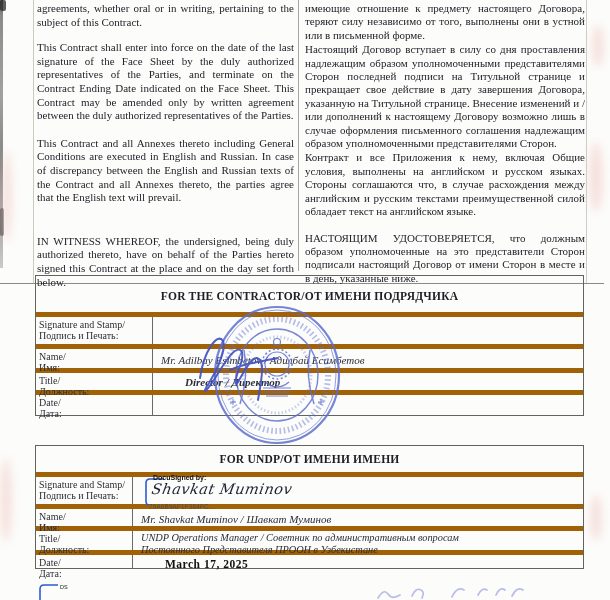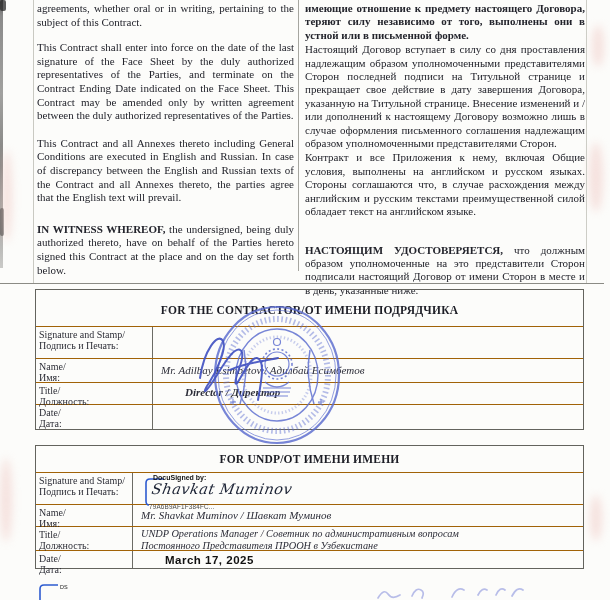--- a/index.html
+++ b/index.html
@@ -22,48 +22,48 @@
   .rule-left  { left:33px;  height:283px; border-left:1px solid #c9c9c2; }
   .rule-mid   { left:298px; height:271px; border-left:1px solid #a6a6a0; }
   .rule-right { left:586px; height:283px; border-left:1px solid #cdcdc6; }
   .rule-bottom { position:absolute; left:0; top:283px; width:604px; border-top:1.5px solid #8b8b85; }
 
   .col { position:absolute; top:2px; font-size:11px; line-height:13.6px; text-align:justify; }
   .col p { margin:0 0 12px 0; }
   .col-left  { left:37px;  width:257px; }
   .col-right { left:305px; width:280px; line-height:13.4px; }
   .col-right p { margin:0 0 1px 0; }
-  .col-right p.gap { margin-top:25px; }
-  .b { font-weight:bold; }
+  .col-right p.gap { margin-top:13px; }
+  .b { font-weight:normal; }
 
   
   .sig-table { position:absolute; left:35px; width:549px; border:1px solid #63635d; background:transparent; }
-  .t1 { top:289px; }
+  .t1 { top:275px; }
   .t2 { top:445px; }
   .t-header { font-weight:bold; text-align:center; font-size:11.5px; letter-spacing:.2px; color:#1d1e26; }
   .t1 .t-header { height:36px; padding-top:14px; }
   .t2 .t-header { height:26px; padding-top:7px; }
-  .t-row { display:flex; border-top:1px solid #a16207; }
+  .t-row { display:flex; border-top:5px solid #a16207; }
   .t-label { border-right:1px solid #6b6b65; padding:2px 3px 0 3px; font-size:10px; line-height:11px; color:#2d2e37; }
   .t1 .t-label { width:117px; }
   .t2 .t-label { width:97px; }
   .t-value { flex:1; position:relative; }
   .r-sig   { height:32px; }
   .r-name  { height:24px; }
   .r-title { height:22px; }
   .r-date  { height:25px; }
   .r2-sig  { height:32px; }
   .r2-name { height:22px; }
   .r2-title{ height:24px; }
   .r2-date { height:18px; }
   .val-italic { font-style:italic; font-size:11px; color:#2c2d38; padding:5px 0 0 8px; }
   .t1 .r-title .val-italic { font-weight:bold; padding-top:3px;margin-left:24px; }
   .t2 .r2-name .val-italic { padding-top:4px; }
   .val-title2 { font-style:italic; font-size:10.3px; line-height:11.5px; color:#2c2d38; padding:1px 0 0 8px; }
-  .val-date2 { font-family:Liberation Sans, sans-serif; font-size:11.5px; font-weight:bold; color:#111; padding:3px 0 0 32px; letter-spacing:.5px; }
+  .val-date2 { font-family:Liberation Serif, serif; font-size:11.5px; font-weight:bold; color:#111; padding:3px 0 0 32px; letter-spacing:.5px; }
 
   
   .stamp-svg { position:absolute; left:210px; top:302px; z-index:4; }
   .sign-svg  { position:absolute; left:192px; top:328px; z-index:5; }
   .ds-block { position:absolute; left:138px; top:474px; width:230px; height:38px; z-index:3; }
   .ds-bracket { position:absolute; left:0; top:0; }
   .ds-signedby { position:absolute; left:15px; top:0px; font-family:"Liberation Sans", sans-serif; font-size:7px; font-weight:bold; color:#111; }
   .ds-script { position:absolute; left:14px; top:7px; font-family:"DejaVu Serif", serif; font-style:italic; font-size:14.5px; color:#1b2234; transform:skewX(-10deg); letter-spacing:.5px; white-space:nowrap; }
   .ds-id { position:absolute; left:11px; top:29px; font-family:"Liberation Sans", sans-serif; font-size:6.3px; color:#4a4a4a; letter-spacing:.2px; }
   .ds-footer { position:absolute; left:36px; top:582px; z-index:3; }
@@ -85,21 +85,21 @@
 
   <div class="rule-v rule-left"></div>
   <div class="rule-v rule-mid"></div>
   <div class="rule-v rule-right"></div>
   <div class="rule-bottom"></div>
 
   <div class="col col-left">
     <p>agreements, whether oral or in writing, pertaining to the subject of this Contract.</p>
     <p>This Contract shall enter into force on the date of the last signature of the Face Sheet by the duly authorized representatives of the Parties, and terminate on the Contract Ending Date indicated on the Face Sheet.  This Contract may be amended only by written agreement between the duly authorized representatives of the Parties.</p>
     <p style="margin-top:14px;">This Contract and all Annexes thereto including General Conditions are executed in English and Russian. In case of discrepancy between the English and Russian texts of the Contract and all Annexes thereto, the parties agree that the English text will prevail.</p>
-    <p style="margin-top:18px;"><span class="b">IN WITNESS WHEREOF,</span> <span>the undersigned, being duly authorized thereto, have on behalf of the Parties hereto signed this Contract at the place and on the day set forth below.</span></p>
+    <p style="margin-top:30px;"><span class="b">IN WITNESS WHEREOF,</span> <span>the undersigned, being duly authorized thereto, have on behalf of the Parties hereto signed this Contract at the place and on the day set forth below.</span></p>
   </div>
 
   <div class="col col-right">
     <p class="b">имеющие отношение к предмету настоящего Договора, теряют силу независимо от того, выполнены они в устной или в письменной форме.</p>
     <p>Настоящий Договор вступает в силу со дня проставления надлежащим образом уполномоченными представителями Сторон последней подписи на Титульной странице и прекращает свое действие в дату завершения Договора, указанную на Титульной странице. Внесение изменений и / или дополнений к настоящему Договору возможно лишь в случае оформления письменного соглашения надлежащим образом уполномоченными представителями Сторон.</p>
     <p>Контракт и все Приложения к нему, включая Общие условия, выполнены на английском и русском языках. Стороны соглашаются что, в случае расхождения между английским и русским текстами преимущественной силой обладает текст на английском языке.</p>
     <p class="gap"><span class="b">НАСТОЯЩИМ УДОСТОВЕРЯЕТСЯ,</span> <span>что должным образом уполномоченные на это представители Сторон подписали настоящий Договор от имени Сторон в месте и в день, указанные ниже.</span></p>
   </div>
 
   <div class="sig-table t1">

